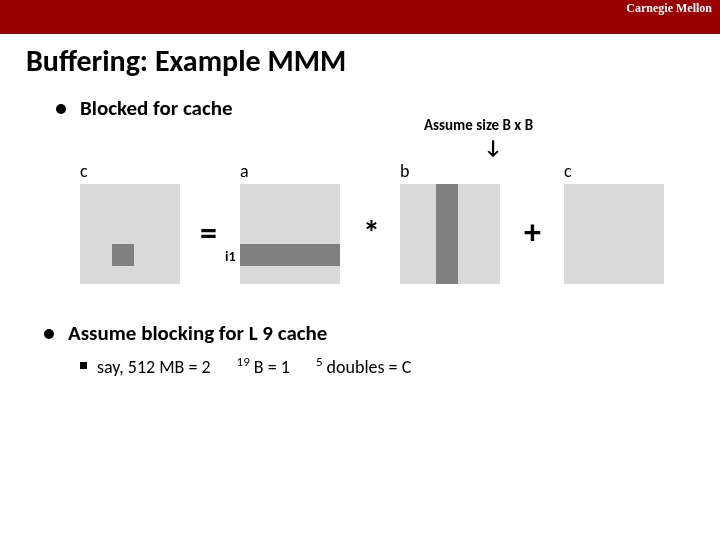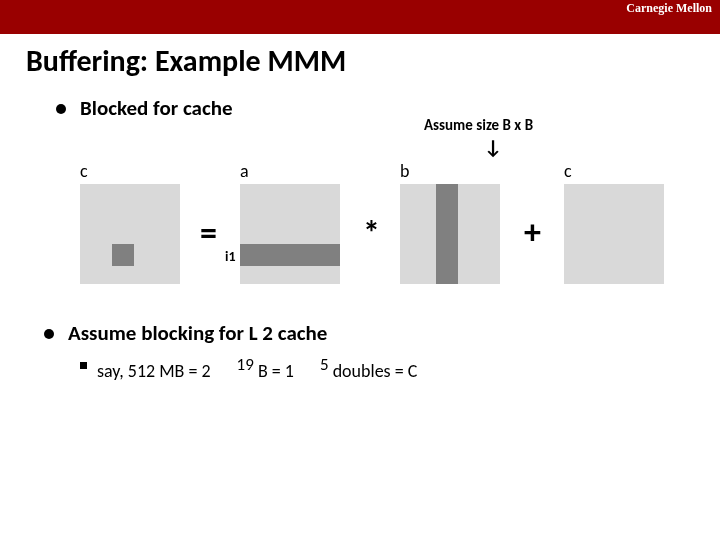--- a/index.html
+++ b/index.html
@@ -108,21 +108,21 @@
     margin-top: 6px;
   }
   .sub .sq {
     width: 7px;
     height: 7px;
     background: #000;
     margin-top: 8px;
     margin-right: 10px;
     flex-shrink: 0;
   }
-  sup { font-size: 17px; vertical-align: super; padding-left: 26px; }
+  sup { font-size: 13px; vertical-align: super; padding-left: 26px; }
 </style>
 </head>
 <body>
 
 <div class="topbar">
   <span class="brand">Carnegie Mellon</span>
 </div>
 
 <div class="title">Buffering: Example MMM</div>
 
@@ -160,21 +160,21 @@
 
   <div class="op" style="left:444px;">+</div>
 
   <div class="mat-label" style="left:484px;">c</div>
   <div class="matrix" style="left:484px; top:24px;"></div>
 </div>
 
 <div class="assume-section">
   <div class="b1">
     <span class="bul"></span>
-    <span>Assume blocking for L 2 cache</span>
+    <span>Assume blocking for L 9 cache</span>
   </div>
   <div class="sub">
     <span class="sq"></span>
     <span>
       <span>say, 512 MB = 2</span><sup>19</sup><span> B = 1</span><sup>5</sup><span> doubles = C</span>
     </span>
   </div>
 </div>
 
 </body></html>

